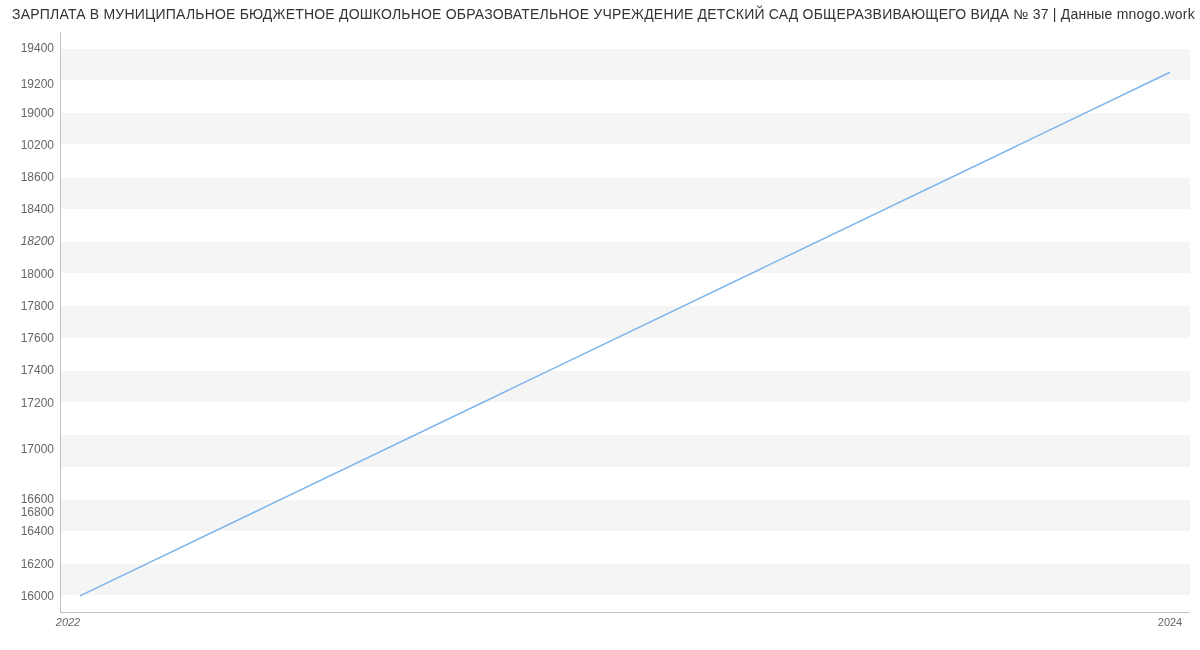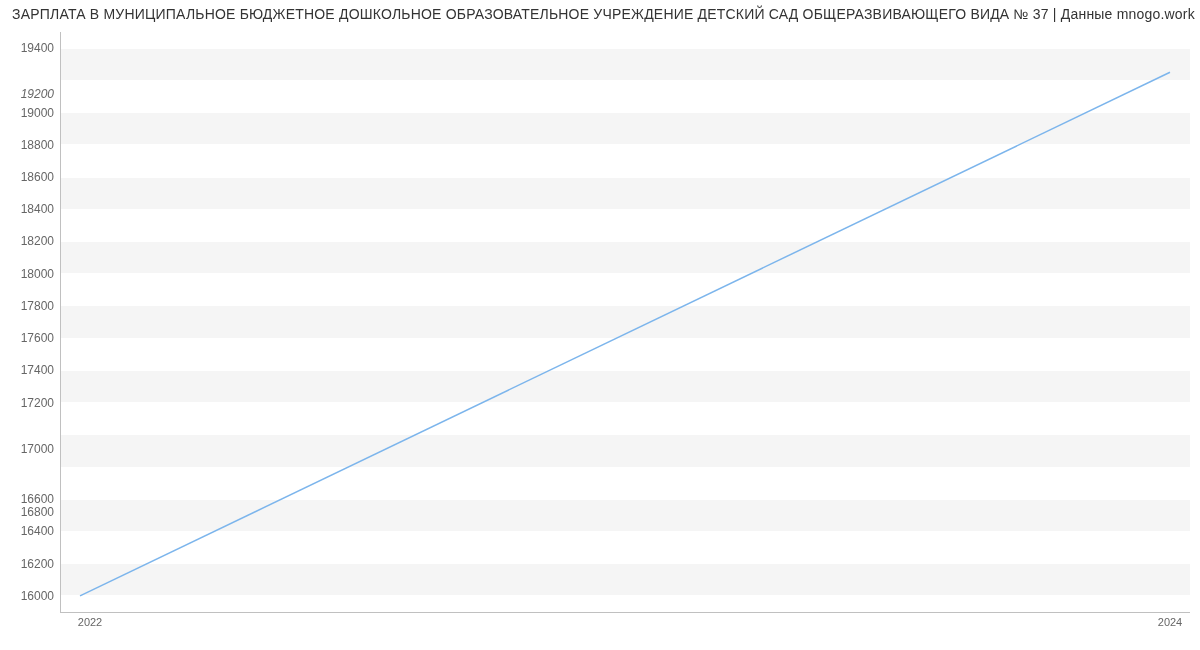--- a/index.html
+++ b/index.html
@@ -117,24 +117,24 @@
     <div class="y-tick-label" style="top: 563.667px;">16200</div>
     <div class="y-tick-label" style="top: 531.444px; text-align: right;">16400</div>
     <div class="y-tick-label" style="top: 499.222px;">16600</div>
     <div class="y-tick-label" style="top: 468px; margin-top: 44px;">16800</div>
     <div class="y-tick-label" style="top: 434.778px; margin-top: 14px;">17000</div>
     <div class="y-tick-label" style="top: 402.556px;">17200</div>
     <div class="y-tick-label" style="top: 370.333px;">17400</div>
     <div class="y-tick-label" style="top: 338.111px;">17600</div>
     <div class="y-tick-label" style="top: 305.889px;">17800</div>
     <div class="y-tick-label" style="top: 273.667px;">18000</div>
-    <div class="y-tick-label" style="top: 241.444px;">18200</div>
+    <div class="y-tick-label" style="top: 241.444px; font-style: italic;">18200</div>
     <div class="y-tick-label" style="top: 209.222px;">18400</div>
     <div class="y-tick-label" style="top: 177px;">18600</div>
-    <div class="y-tick-label" style="top: 144.778px;">18800</div>
+    <div class="y-tick-label" style="top: 144.778px;">10200</div>
     <div class="y-tick-label" style="top: 112.556px;">19000</div>
-    <div class="y-tick-label" style="top: 94px; font-style: italic;">19200</div>
+    <div class="y-tick-label" style="top: 84px;">19200</div>
     <div class="y-tick-label" style="top: 48.1111px;">19400</div>
   </div>
 <div id="x-axis-labels">
-    <div class="x-tick-label" style="left: 90px;">2022</div>
+    <div class="x-tick-label" style="left: 68px; font-style: italic;">2022</div>
     <div class="x-tick-label" style="left: 1170px;">2024</div>
   </div>
 
 </body></html>

